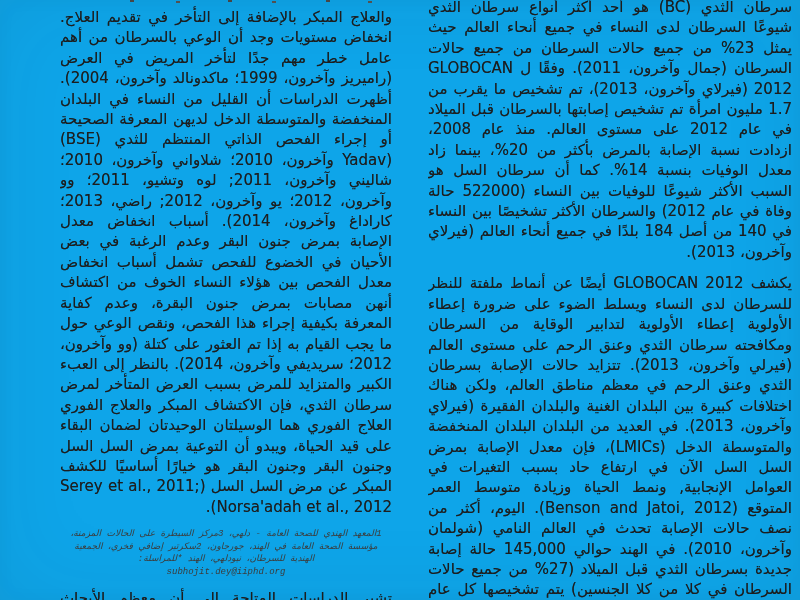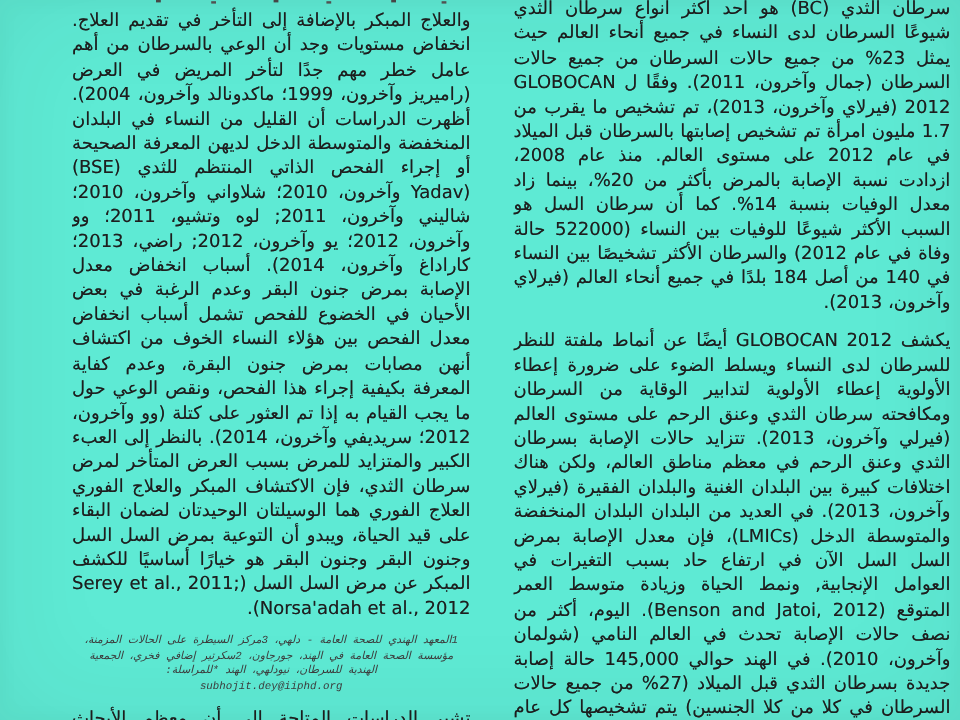--- a/index.html
+++ b/index.html
@@ -7,21 +7,21 @@
     padding: 0;
     width: 800px;
     height: 600px;
     overflow: hidden;
     background: #fdfdfc;
   }
   .page {
     position: relative;
     width: 800px;
     height: 600px;
-    background: #5eead4;
+    background: #0ea5e9;
     font-family: "DejaVu Sans", sans-serif;
     color: #222;
     filter: blur(0.45px);
   }
   .col {
     position: absolute;
     direction: rtl;
     text-align: justify;
     font-size: 15px;
     line-height: 20.4px;

